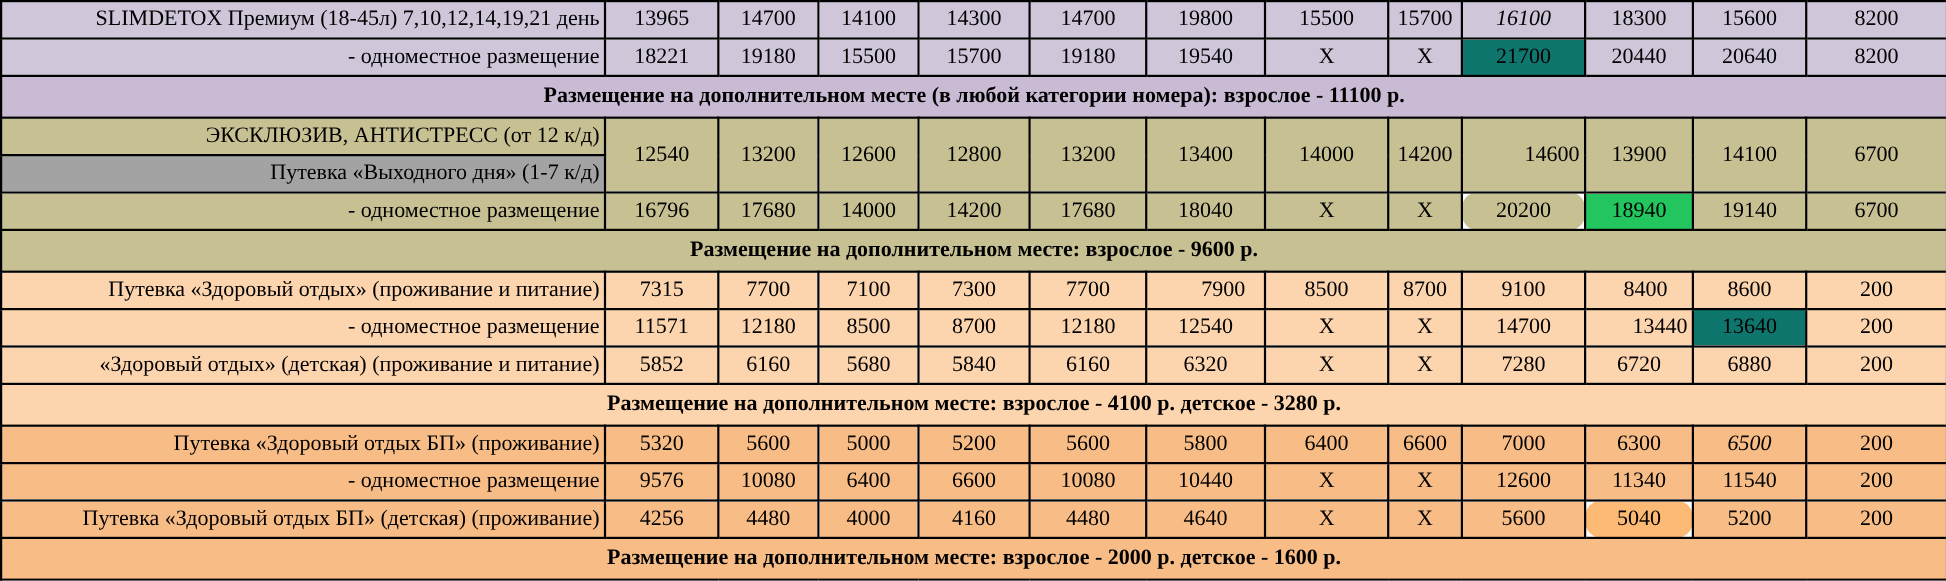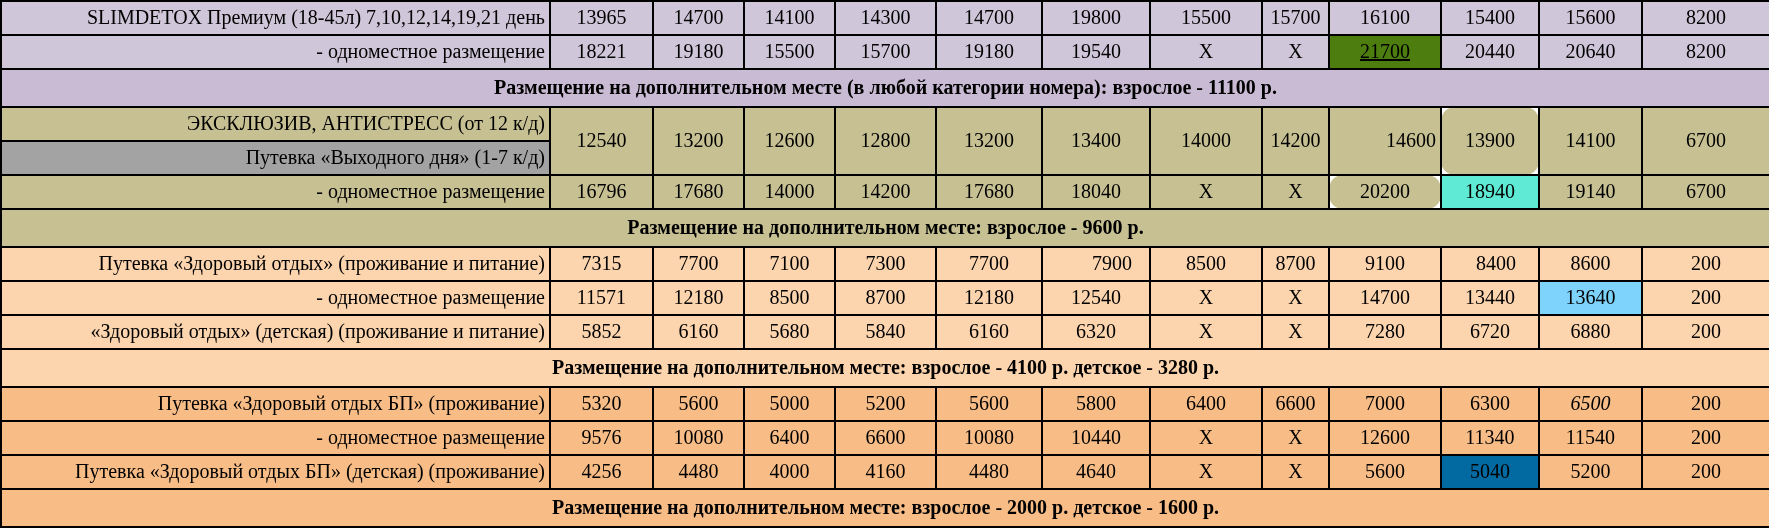--- a/index.html
+++ b/index.html
@@ -35,73 +35,73 @@
       <tr class="data-row">
         <td class="row-label" style="background: rgb(207, 198, 217);">SLIMDETOX Премиум (18-45л) 7,10,12,14,19,21 день</td>
         <td class="price-cell" style="background: rgb(207, 198, 217);">13965</td>
         <td class="price-cell" style="background: rgb(207, 198, 217);">14700</td>
         <td class="price-cell" style="background: rgb(207, 198, 217);">14100</td>
         <td class="price-cell" style="background: rgb(207, 198, 217);">14300</td>
         <td class="price-cell" style="background: rgb(207, 198, 217);">14700</td>
         <td class="price-cell" style="background: rgb(207, 198, 217);">19800</td>
         <td class="price-cell" style="background: rgb(207, 198, 217);">15500</td>
         <td class="price-cell" style="background: rgb(207, 198, 217);">15700</td>
-        <td class="price-cell" style="background: rgb(207, 198, 217);">16100</td>
-        <td class="price-cell" style="background: rgb(207, 198, 217);">15400</td>
+        <td class="price-cell" style="background: rgb(207, 198, 217); font-style: italic;">16100</td>
+        <td class="price-cell" style="background: rgb(207, 198, 217);">18300</td>
         <td class="price-cell" style="background: rgb(207, 198, 217);">15600</td>
         <td class="price-cell" style="background: rgb(207, 198, 217);">8200</td>
       </tr>
       <tr class="data-row">
         <td class="row-label" style="background: rgb(207, 198, 217);">- одноместное размещение</td>
         <td class="price-cell" style="background: rgb(207, 198, 217);">18221</td>
         <td class="price-cell" style="background: rgb(207, 198, 217);">19180</td>
         <td class="price-cell" style="background: rgb(207, 198, 217);">15500</td>
         <td class="price-cell" style="background: rgb(207, 198, 217);">15700</td>
         <td class="price-cell" style="background: rgb(207, 198, 217);">19180</td>
         <td class="price-cell" style="background: rgb(207, 198, 217);">19540</td>
         <td class="price-cell" style="background: rgb(207, 198, 217);">X</td>
         <td class="price-cell" style="background: rgb(207, 198, 217);">X</td>
-        <td class="price-cell" style="background: #4d7c0f; text-decoration: underline;">21700</td>
+        <td class="price-cell" style="background: #0f766e;">21700</td>
         <td class="price-cell" style="background: rgb(207, 198, 217);">20440</td>
         <td class="price-cell" style="background: rgb(207, 198, 217);">20640</td>
         <td class="price-cell" style="background: rgb(207, 198, 217);">8200</td>
       </tr>
       <tr class="band-row">
         <td class="band" colspan="13" style="background: rgb(201, 187, 211);">Размещение на дополнительном месте (в любой категории номера): взрослое - 11100 р.</td>
       </tr>
       <tr class="data-row">
         <td class="row-label" style="background: rgb(199, 192, 147);">ЭКСКЛЮЗИВ, АНТИСТРЕСС (от 12 к/д)</td>
         <td class="price-cell" rowspan="2" style="background: rgb(199, 192, 147);">12540</td>
         <td class="price-cell" rowspan="2" style="background: rgb(199, 192, 147);">13200</td>
         <td class="price-cell" rowspan="2" style="background: rgb(199, 192, 147);">12600</td>
         <td class="price-cell" rowspan="2" style="background: rgb(199, 192, 147);">12800</td>
         <td class="price-cell" rowspan="2" style="background: rgb(199, 192, 147);">13200</td>
         <td class="price-cell" rowspan="2" style="background: rgb(199, 192, 147);">13400</td>
         <td class="price-cell" rowspan="2" style="background: rgb(199, 192, 147);">14000</td>
         <td class="price-cell" rowspan="2" style="background: rgb(199, 192, 147);">14200</td>
         <td class="price-cell" rowspan="2" style="background: rgb(199, 192, 147); text-align: right;">14600</td>
-        <td class="price-cell" rowspan="2" style="background: rgb(199, 192, 147); border-radius: 14px;">13900</td>
+        <td class="price-cell" rowspan="2" style="background: rgb(199, 192, 147);">13900</td>
         <td class="price-cell" rowspan="2" style="background: rgb(199, 192, 147);">14100</td>
         <td class="price-cell" rowspan="2" style="background: rgb(199, 192, 147);">6700</td>
       </tr>
       <tr class="data-row">
         <td class="row-label" style="background: #a3a3a3; margin-top: 16px;">Путевка «Выходного дня» (1-7 к/д)</td>
       </tr>
       <tr class="data-row">
         <td class="row-label" style="background: rgb(199, 192, 147);">- одноместное размещение</td>
         <td class="price-cell" style="background: rgb(199, 192, 147);">16796</td>
         <td class="price-cell" style="background: rgb(199, 192, 147);">17680</td>
         <td class="price-cell" style="background: rgb(199, 192, 147);">14000</td>
         <td class="price-cell" style="background: rgb(199, 192, 147);">14200</td>
         <td class="price-cell" style="background: rgb(199, 192, 147);">17680</td>
         <td class="price-cell" style="background: rgb(199, 192, 147);">18040</td>
         <td class="price-cell" style="background: rgb(199, 192, 147);">X</td>
         <td class="price-cell" style="background: rgb(199, 192, 147);">X</td>
         <td class="price-cell" style="background: rgb(199, 192, 147); border-radius: 14px;">20200</td>
-        <td class="price-cell" style="background: #5eead4;">18940</td>
+        <td class="price-cell" style="background: #22c55e;">18940</td>
         <td class="price-cell" style="background: rgb(199, 192, 147);">19140</td>
         <td class="price-cell" style="background: rgb(199, 192, 147);">6700</td>
       </tr>
       <tr class="band-row">
         <td class="band" colspan="13" style="background: rgb(199, 192, 147);">Размещение на дополнительном месте: взрослое - 9600 р.</td>
       </tr>
       <tr class="data-row">
         <td class="row-label" style="background: rgb(252, 212, 174);">Путевка «Здоровый отдых» (проживание и питание)</td>
         <td class="price-cell" style="background: rgb(252, 212, 174);">7315</td>
         <td class="price-cell" style="background: rgb(252, 212, 174);">7700</td>
@@ -120,22 +120,22 @@
         <td class="row-label" style="background: rgb(252, 212, 174);">- одноместное размещение</td>
         <td class="price-cell" style="background: rgb(252, 212, 174);">11571</td>
         <td class="price-cell" style="background: rgb(252, 212, 174);">12180</td>
         <td class="price-cell" style="background: rgb(252, 212, 174);">8500</td>
         <td class="price-cell" style="background: rgb(252, 212, 174);">8700</td>
         <td class="price-cell" style="background: rgb(252, 212, 174);">12180</td>
         <td class="price-cell" style="background: rgb(252, 212, 174);">12540</td>
         <td class="price-cell" style="background: rgb(252, 212, 174);">X</td>
         <td class="price-cell" style="background: rgb(252, 212, 174);">X</td>
         <td class="price-cell" style="background: rgb(252, 212, 174);">14700</td>
-        <td class="price-cell" style="background: rgb(252, 212, 174);">13440</td>
-        <td class="price-cell" style="background: #7dd3fc;">13640</td>
+        <td class="price-cell" style="background: rgb(252, 212, 174); text-align: right;">13440</td>
+        <td class="price-cell" style="background: #0f766e;">13640</td>
         <td class="price-cell" style="background: rgb(252, 212, 174);">200</td>
       </tr>
       <tr class="data-row">
         <td class="row-label" style="background: rgb(252, 212, 174);">«Здоровый отдых» (детская) (проживание и питание)</td>
         <td class="price-cell" style="background: rgb(252, 212, 174);">5852</td>
         <td class="price-cell" style="background: rgb(252, 212, 174);">6160</td>
         <td class="price-cell" style="background: rgb(252, 212, 174);">5680</td>
         <td class="price-cell" style="background: rgb(252, 212, 174);">5840</td>
         <td class="price-cell" style="background: rgb(252, 212, 174);">6160</td>
         <td class="price-cell" style="background: rgb(252, 212, 174);">6320</td>
@@ -183,21 +183,21 @@
         <td class="row-label" style="background: rgb(248, 189, 135);">Путевка «Здоровый отдых БП» (детская) (проживание)</td>
         <td class="price-cell" style="background: rgb(248, 189, 135);">4256</td>
         <td class="price-cell" style="background: rgb(248, 189, 135);">4480</td>
         <td class="price-cell" style="background: rgb(248, 189, 135);">4000</td>
         <td class="price-cell" style="background: rgb(248, 189, 135);">4160</td>
         <td class="price-cell" style="background: rgb(248, 189, 135);">4480</td>
         <td class="price-cell" style="background: rgb(248, 189, 135);">4640</td>
         <td class="price-cell" style="background: rgb(248, 189, 135);">X</td>
         <td class="price-cell" style="background: rgb(248, 189, 135);">X</td>
         <td class="price-cell" style="background: rgb(248, 189, 135);">5600</td>
-        <td class="price-cell" style="background: #0369a1;">5040</td>
+        <td class="price-cell" style="background: #fdba74; border-radius: 15px;">5040</td>
         <td class="price-cell" style="background: rgb(248, 189, 135);">5200</td>
         <td class="price-cell" style="background: rgb(248, 189, 135);">200</td>
       </tr>
       <tr class="band-row">
         <td class="band" colspan="13" style="background: rgb(248, 189, 135);">Размещение на дополнительном месте: взрослое - 2000 р. детское - 1600 р.</td>
       </tr>
     </tbody>
 </table>
 
 </body></html>

